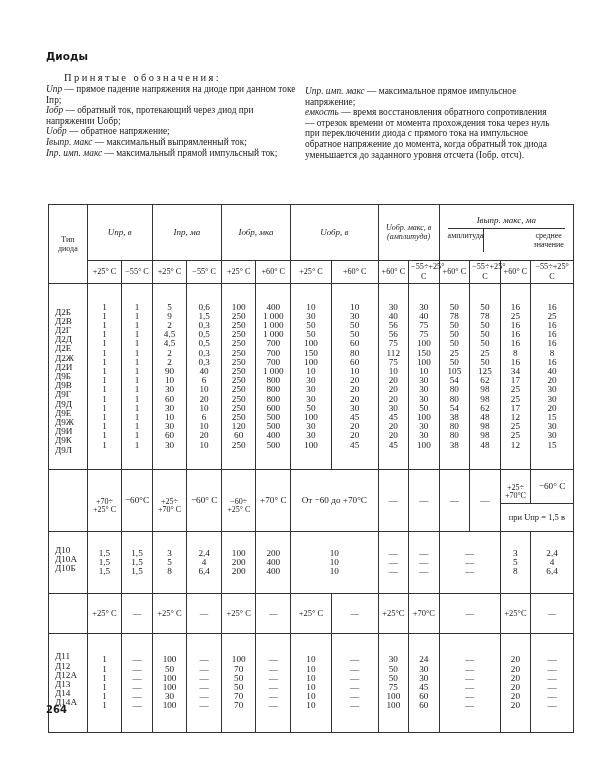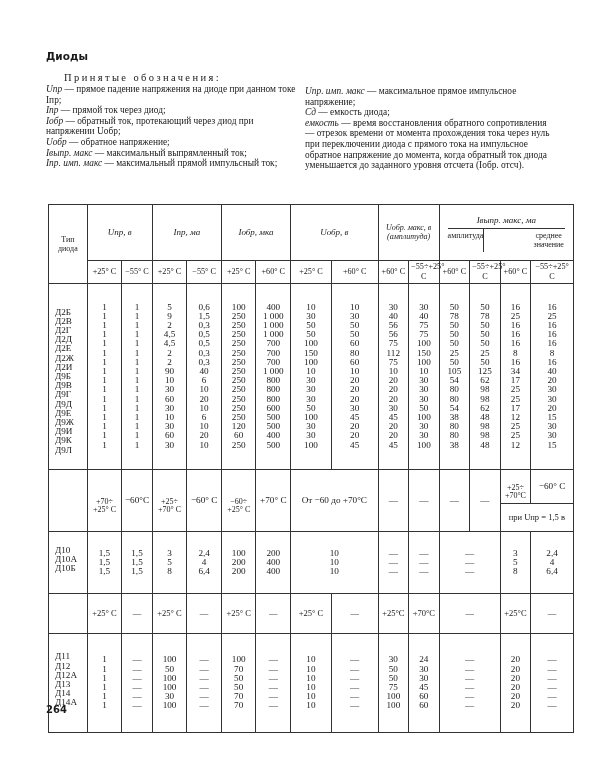--- a/index.html
+++ b/index.html
@@ -35,30 +35,28 @@
 </style>
 </head>
 <body>
 
 <div class="page">
   <div class="h-section">Диоды</div>
   <div class="h-notation">Принятые обозначения:</div>
 
   <div class="legend legend-left">
     <div class="item"><span class="sym">Uпр</span> <span>— прямое падение напряжения на диоде при данном токе Iпр;</span></div>
-    <div class="item"><span class="sym">Iпр</span> <span>— прямой ток через диод;</span></div>
     <div class="item"><span class="sym">Iобр</span> <span>— обратный ток, протекающий через диод при напряжении Uобр;</span></div>
     <div class="item"><span class="sym">Uобр</span> <span>— обратное напряжение;</span></div>
     <div class="item"><span class="sym">Iвыпр. макс</span> <span>— максимальный выпрямленный ток;</span></div>
     <div class="item"><span class="sym">Iпр. имп. макс</span> <span>— максимальный прямой импульсный ток;</span></div>
   </div>
 
   <div class="legend legend-right">
     <div class="item"><span class="sym">Uпр. имп. макс</span> <span>— максимальное прямое импульсное напряжение;</span></div>
-    <div class="item"><span class="sym">Cд</span> <span>— емкость диода;</span></div>
     <div class="item"><span class="sym">емкость</span> <span>— время восстановления обратного сопротивления — отрезок времени от момента прохождения тока через нуль при переключении диода с прямого тока на импульсное обратное напряжение до момента, когда обратный ток диода уменьшается до заданного уровня отсчета (Iобр. отсч).</span></div>
   </div>
 
 
   <table class="diodes">
     <colgroup>
       <col style="width:38px">
         <col style="width:34px">
         <col style="width:30px">
         <col style="width:34px">

